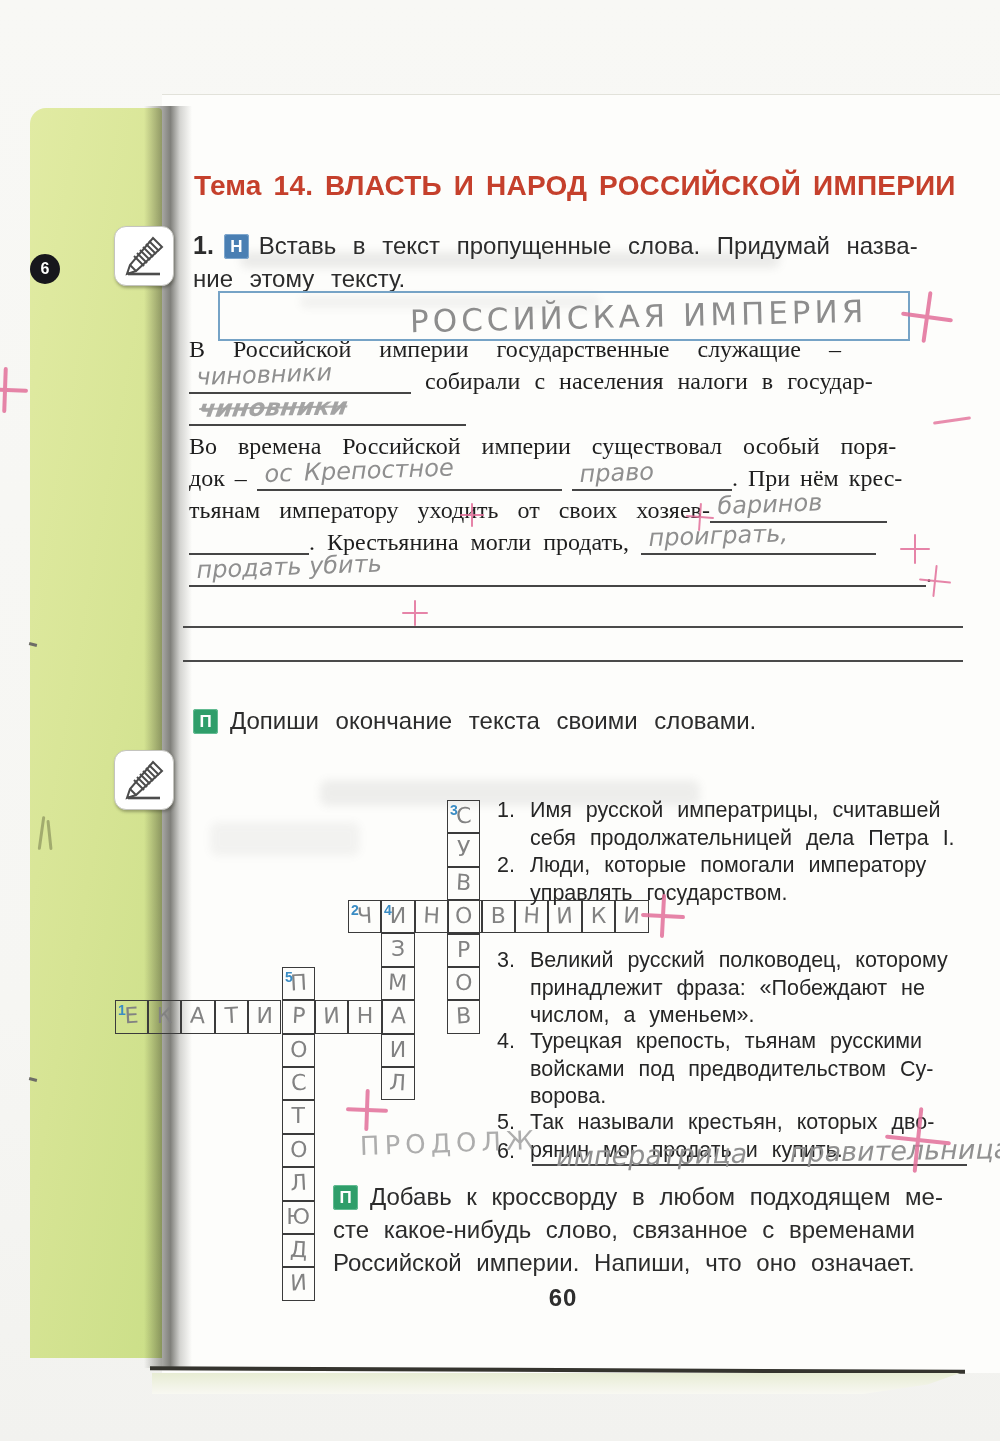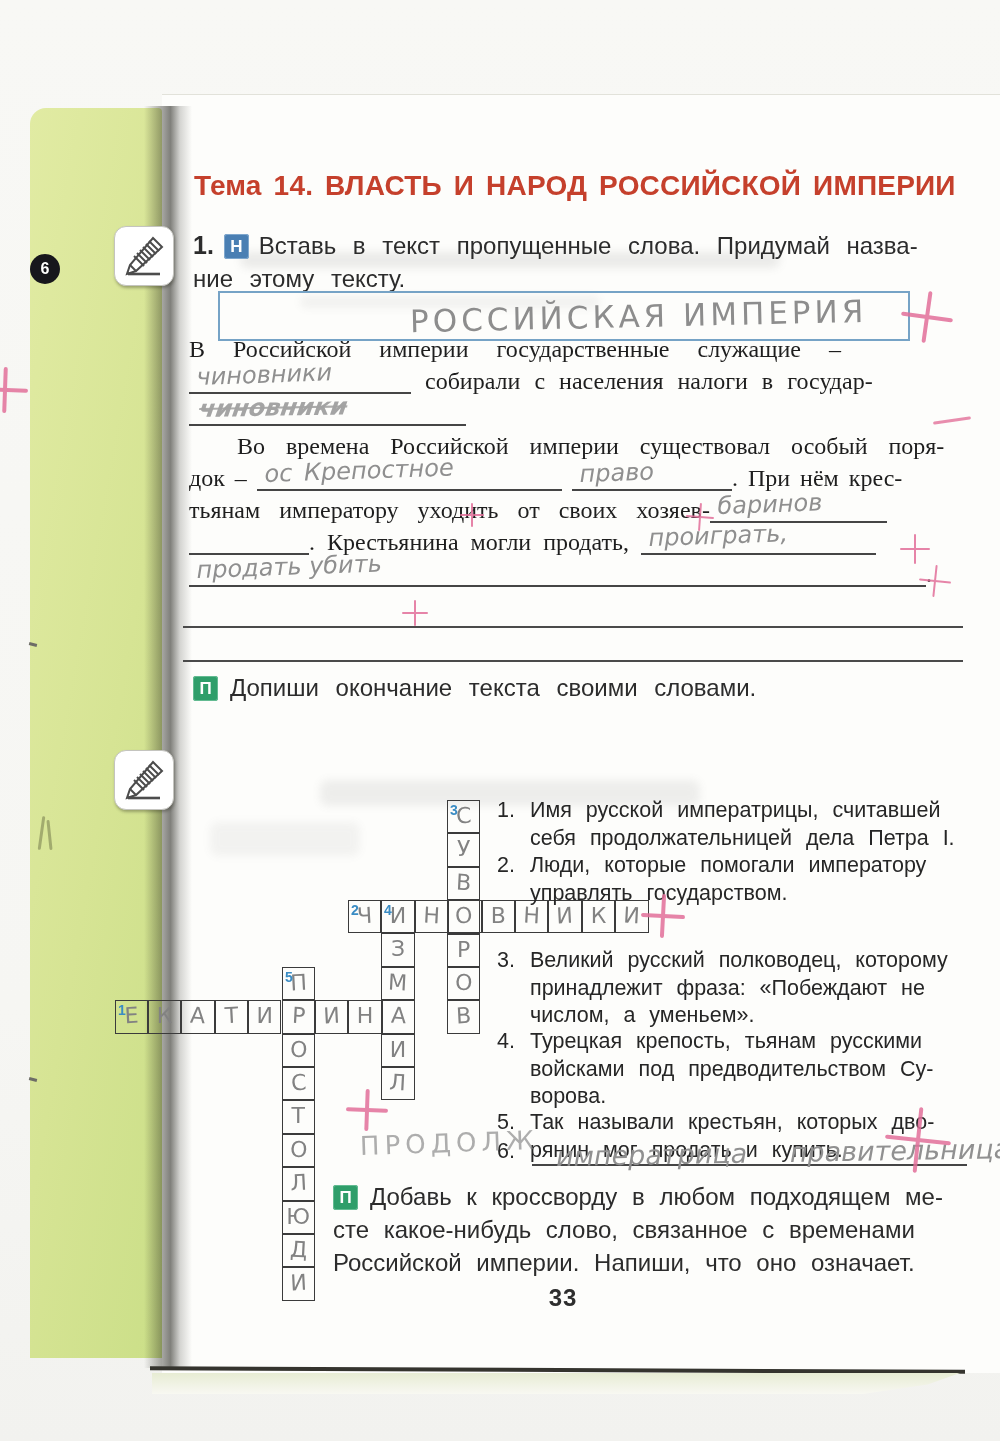--- a/index.html
+++ b/index.html
@@ -113,30 +113,30 @@
   </div>
 
   <div class="title-box">
     <span class="box-hw">РОССИЙСКАЯ ИМПЕРИЯ</span>
   </div>
 
   <div class="para">
       <div class="p-line" style="word-spacing: 22px;"><span>В Российской империи государственные служащие –</span></div>
       <div class="p-line" style="word-spacing: 8px;"><span class="blank" style="width: 222px;"><span class="hw">чиновники</span></span><span> собирали с населения налоги в государ-</span></div>
       <div class="p-line" style="word-spacing: 8px;"><span class="blank" style="width: 277px;"><span class="hw hw-messy">чиновники</span></span></div>
-      <div class="p-line" style="word-spacing: 15px; margin-left: 48px;"><span>Во времена Российской империи существовал особый поря-</span></div>
+      <div class="p-line" style="word-spacing: 15px;"><span>Во времена Российской империи существовал особый поря-</span></div>
       <div class="p-line" style="word-spacing: 4px;"><span>док – </span><span class="blank" style="width: 305px;"><span class="hw">ос Крепостное</span></span><span> </span><span class="blank" style="width: 160px;"><span class="hw">право</span></span><span>. При нём крес-</span></div>
       <div class="p-line" style="word-spacing: 13px;"><span>тьянам императору уходить от своих хозяев-</span><span class="blank" style="width: 177px;"><span class="hw">баринов</span></span></div>
       <div class="p-line" style="word-spacing: 6px;"><span class="blank" style="width: 120px;"></span><span>. Крестьянина могли продать, </span><span class="blank" style="width: 235px;"><span class="hw">проиграть,</span></span></div>
       <div class="p-line"><span class="blank" style="width: 737px;"><span class="hw">продать убить</span></span><span>.</span></div>
     </div>
   <div class="ruled" style="top:626px;"></div>
   <div class="ruled" style="top:660px;"></div>
 
-  <div class="task-block" style="left:193px;top:671px;width:772px;">
+  <div class="task-block" style="left:193px;top:704px;width:772px;">
     <span class="badge badge-p">П</span><span>Допиши окончание текста своими словами.</span>
   </div>
 
   <div class="pencil-box" style="left:114px;top:750px;">
     <svg width="58" height="58" viewBox="0 0 58 58">
       <g stroke="#4c4c4c" stroke-width="2" fill="none">
         <path d="M38 11 L47 20 L21 44 L12 47 L15 38 Z" fill="#ffffff"></path>
         <path d="M34 14 L44 24 M31 17 L41 27 M28 20 L38 30 M25 23 L35 33 M22 26 L32 36 M19 29 L29 39"></path>
         <path d="M15 38 L21 44"></path>
         <path d="M13 47 L45 47" stroke-width="2.6"></path>
@@ -305,21 +305,21 @@
     </div>
 
   <div class="ghost-note">ПРОДОЛЖ</div>
 
   <div class="task-block" style="left:333px;top:1180px;width:640px;word-spacing:8px;">
     <span class="badge badge-p">П</span><span class="wrapline">Добавь к кроссворду в любом подходящем ме-
 сте какое-нибудь слово, связанное с временами
 Российской империи. Напиши, что оно означает.</span>
   </div>
 
-  <div class="pgnum">33</div>
+  <div class="pgnum">60</div>
 
   <div id="marks">
       <div class="plus" style="left: 901px; top: 291px; width: 52px; height: 52px; --t: 3.5px; transform: rotate(8deg);"></div>
       <div class="plus" style="left: -18px; top: 367px; width: 46px; height: 46px; --t: 3.5px; transform: rotate(2deg);"></div>
       <div class="plus" style="left: 460px; top: 503px; width: 24px; height: 24px; --t: 2.5px; transform: rotate(0deg);"></div>
       <div class="plus" style="left: 686px; top: 503px; width: 28px; height: 28px; --t: 2.5px; transform: rotate(4deg);"></div>
       <div class="plus" style="left: 900px; top: 534px; width: 30px; height: 30px; --t: 2.5px; transform: rotate(0deg);"></div>
       <div class="plus" style="left: 919px; top: 565px; width: 32px; height: 32px; --t: 2.5px; transform: rotate(6deg);"></div>
       <div class="plus" style="left: 402px; top: 600px; width: 26px; height: 26px; --t: 2.5px; transform: rotate(0deg);"></div>
       <div class="plus" style="left: 641px; top: 894px; width: 44px; height: 44px; --t: 3.5px; transform: rotate(3deg);"></div>

